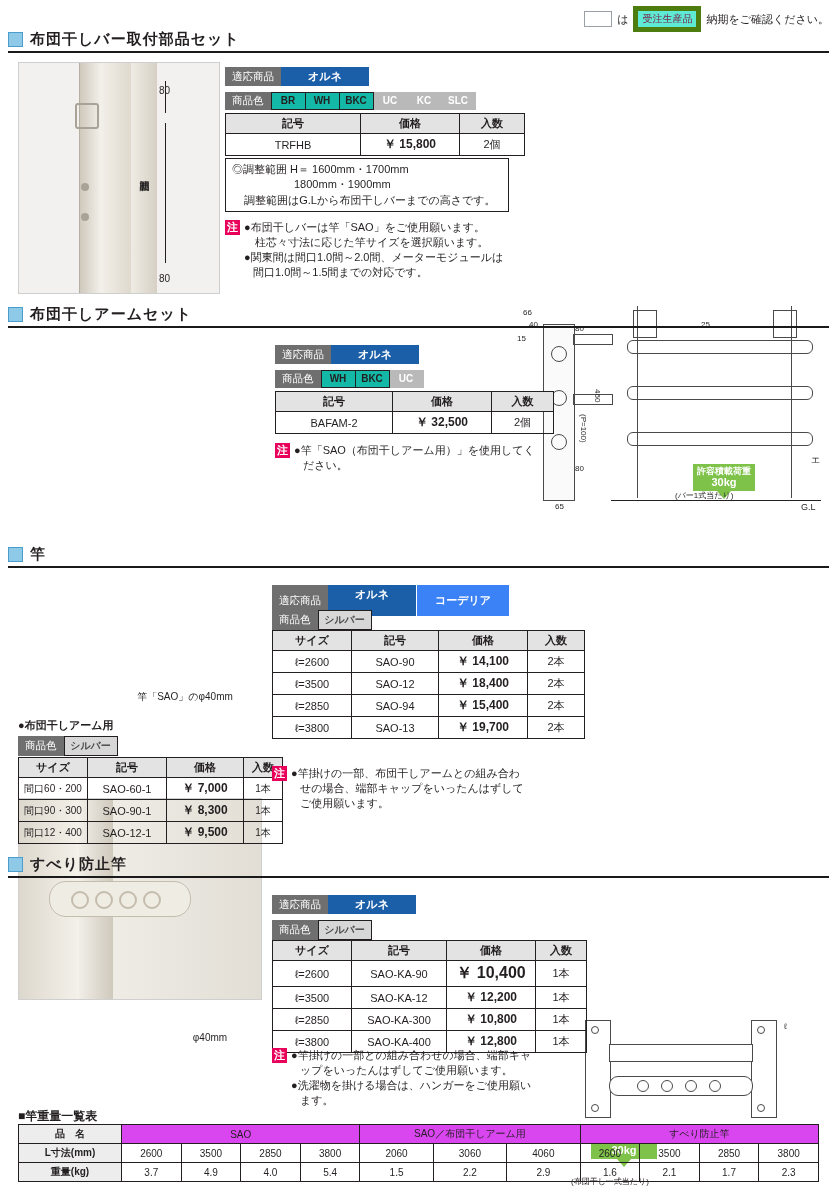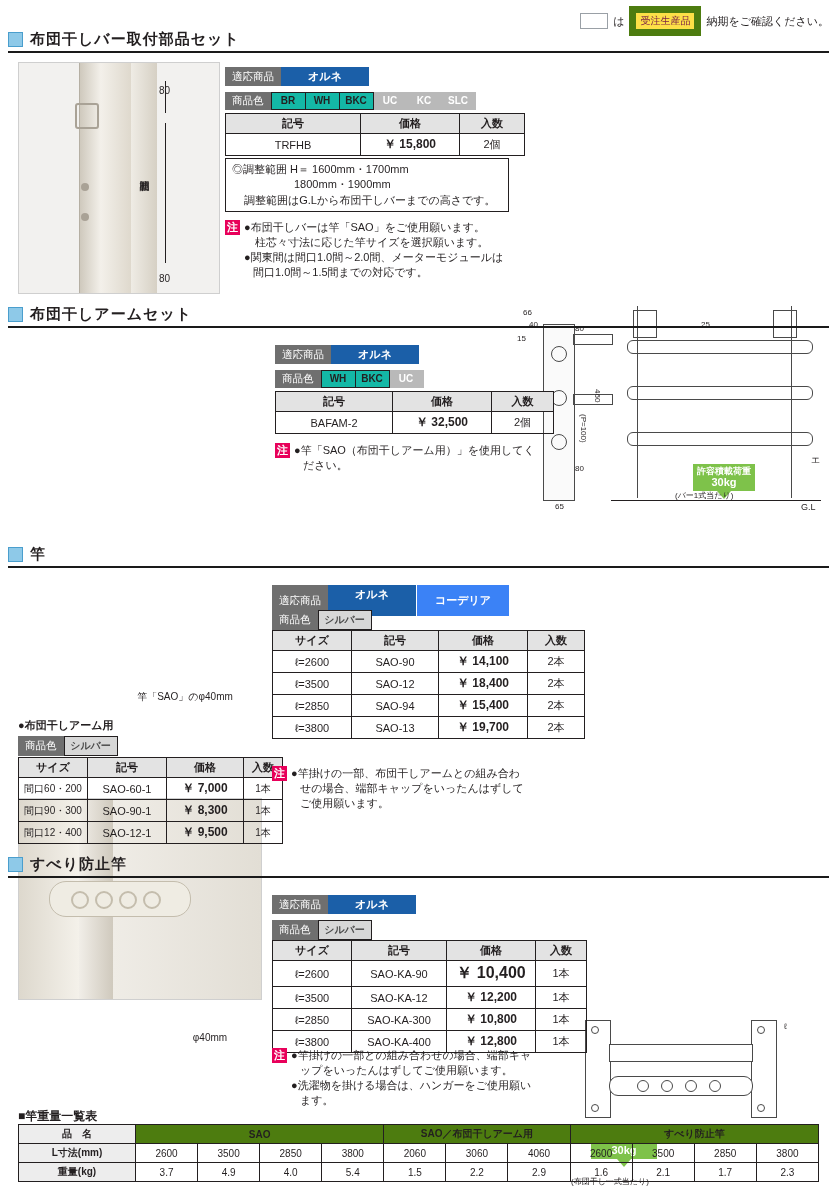--- a/index.html
+++ b/index.html
@@ -11,21 +11,21 @@
   }
   .page{position:relative;width:837px;height:1203px;overflow:hidden;}
 
   
   .abs{position:absolute;}
   .bold{font-weight:bold;}
 
   
   .topnote{position:absolute;right:8px;top:6px;display:flex;align-items:center;gap:5px;font-size:11px;}
   .topnote .sq{width:26px;height:14px;border:1px solid #9aa0a6;background:#fff;display:inline-block;}
-  .order-badge{background:#fde047;border:7px solid #4d7c0f;padding:1px 4px;font-size:10px;color:#7a1f46;}
+  .order-badge{background:#5eead4;border:5px solid #4d7c0f;padding:1px 4px;font-size:10px;color:#7a1f46;}
 
   
   .sec{position:absolute;left:8px;width:821px;}
   .sec-head{display:flex;align-items:center;gap:7px;border-bottom:2px solid #1a1a1a;padding-bottom:2px;}
   .sec-mark{width:13px;height:13px;background:#8ec9e8;border:1px solid #4a9ecd;}
   .sec-title{font-size:15px;font-weight:bold;letter-spacing:1px;}
 
   
   table{border-collapse:collapse;}
   .tbl td,.tbl th{border:1px solid #231f20;font-size:11px;padding:2px 3px;text-align:center;}
@@ -54,23 +54,23 @@
 
   
   .photo{border:1px solid #cfcfcf;background:#f2f1ef;position:relative;overflow:hidden;}
   .dwg{position:relative;}
   .cap{font-size:10px;text-align:center;}
 
   .green-ann{background:#7ec24a;color:#fff;font-size:9px;font-weight:bold;text-align:center;line-height:1.15;padding:2px 3px;}
   .green-tri{width:0;height:0;border-left:7px solid transparent;border-right:7px solid transparent;border-top:8px solid #7ec24a;margin:0 auto;}
 
   
-  .wtbl td{border:1px solid #231f20;font-size:10px;padding:2px 12px;text-align:center;}
+  .wtbl td{border:1px solid #231f20;font-size:10px;padding:2px 5px;text-align:center;}
   .wtbl .rowlbl{background:#ededed;font-weight:bold;width:92px;}
-  .wtbl .grp{background:#4d7c0f;font-weight:bold;}
+  .wtbl .grp{background:#d946ef;font-weight:normal;}
 </style>
 </head>
 <body>
 
 <div class="page">
 
   <div class="topnote">
     <span class="sq"></span>
     <span>は</span>
     <span class="order-badge">受注生産品</span>

